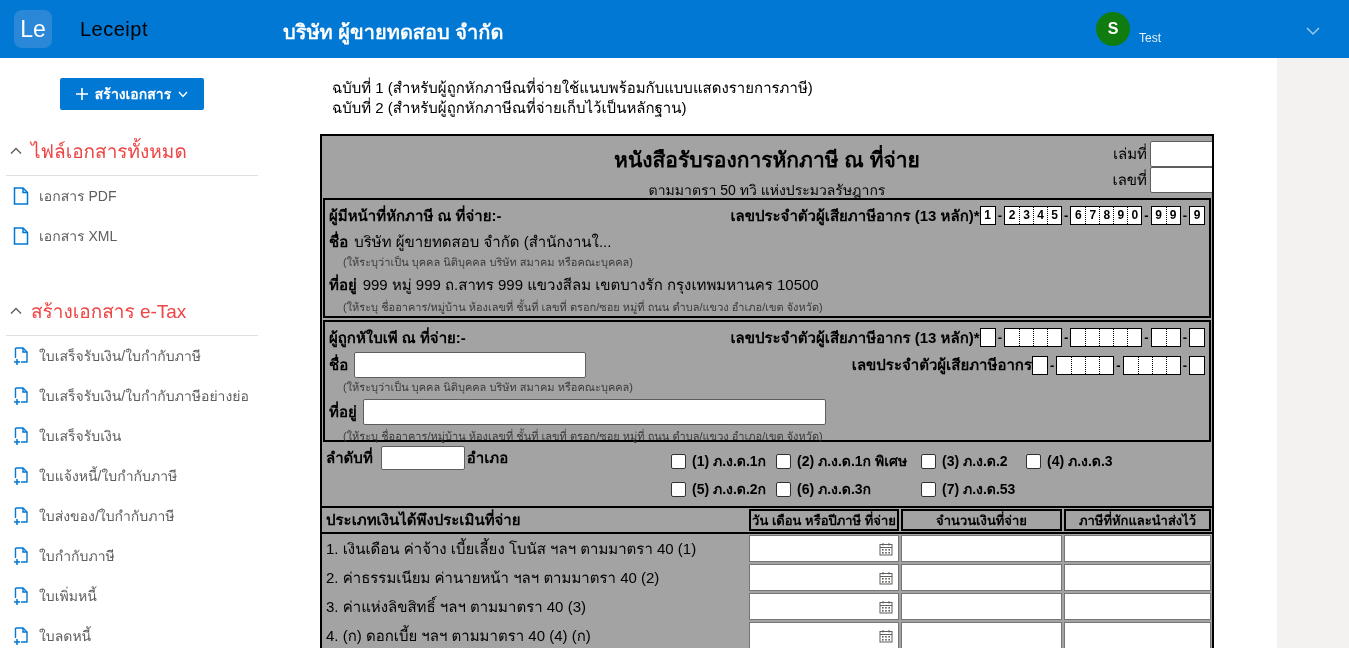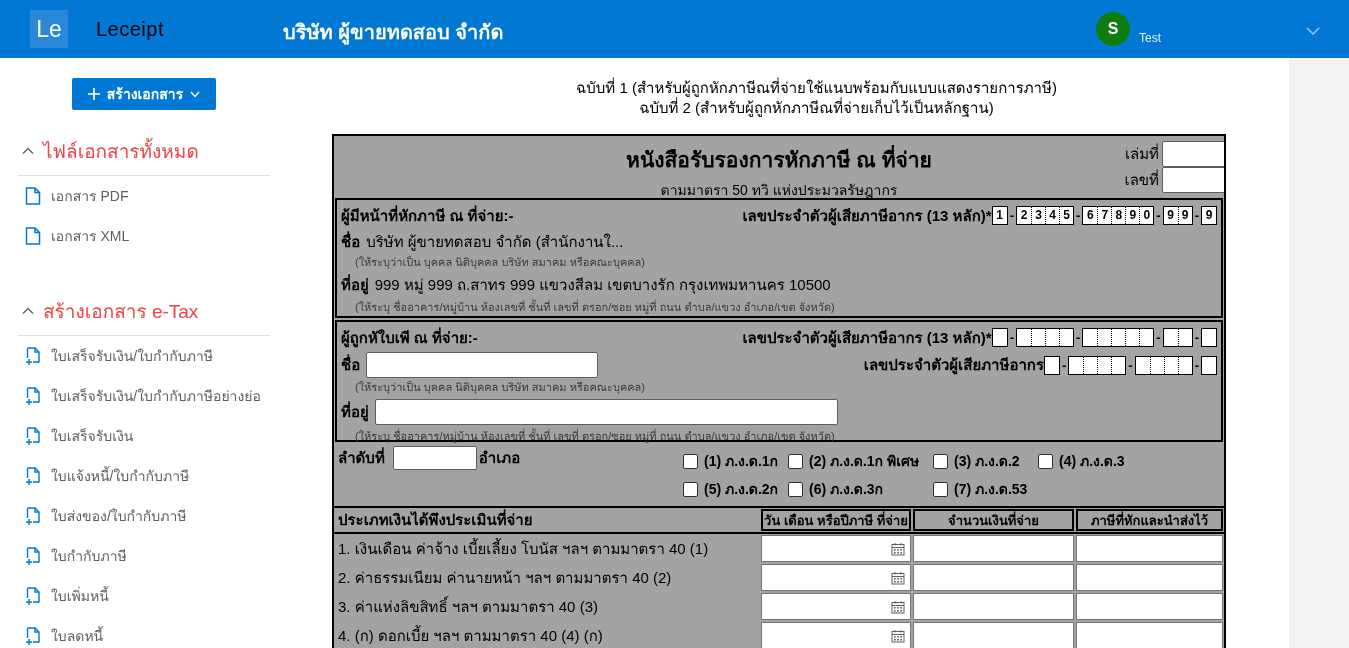--- a/index.html
+++ b/index.html
@@ -1,51 +1,51 @@
 <!DOCTYPE html>
 <html><head>
 <meta charset="utf-8">
 <style>
   * { box-sizing: border-box; margin: 0; padding: 0; }
   html,body { width:1349px; height:648px; overflow:hidden; background:#fff;
     font-family:"Liberation Sans", sans-serif; }
 
   
   .header { height:58px; background:#0078d4; position:relative; display:flex; align-items:center; }
-  .logo-tile { width:38px; height:38px; margin-left:30px; background:#2b88d8; border-radius:0;
+  .logo-tile { width:38px; height:38px; margin-left:14px; background:#2b88d8; border-radius:8px;
     color:#fff; font-size:23px; display:flex; align-items:center; justify-content:center; }
   .app-name { color:#000000; font-size:20px; margin-left:28px; font-weight:400; letter-spacing:.5px; }
   .company-name { position:absolute; left:283px; top:16px; color:#fff; font-size:20px; font-weight:bold; }
   .avatar { position:absolute; left:1096px; top:12px; width:34px; height:34px; border-radius:50%;
     background:#107c10; color:#fff; font-size:16px; font-weight:600;
     display:flex; align-items:center; justify-content:center; cursor:pointer; }
   .user-name { position:absolute; left:1139px; top:31px; color:#e4effa; font-size:12px; }
   .header-chevron { position:absolute; left:1306px; top:22px; }
 
   
-  .app-body { display:flex; height:590px;padding-left:12px; }
+  .app-body { display:flex; height:590px; }
   .sidebar { width:270px; flex-shrink:0; background:#fff; overflow:hidden; }
   .main { flex:1; background:#f3f2f1; }
   .page { width:1007px; height:590px; background:#fff; overflow:hidden; }
 
   
   .create-btn { margin:20px 0 0 60px; width:144px; height:32px; background:#0078d4; border:none;
     border-radius:2px; color:#fff; font-size:14px; font-weight:600; cursor:pointer;
     display:flex; align-items:center; justify-content:center; gap:7px;
     font-family:"Liberation Sans",sans-serif; }
   .sb-section-header { margin:26px 0 0 10px; display:flex; align-items:center; gap:9px;
     font-size:19px; color:#ef4444; cursor:pointer; }
   .sb-divider { height:1px; background:#e1dfdd; margin:9px 12px 0 6px; }
   .sb-item { height:40px; display:flex; align-items:center; gap:10px; padding-left:12px;
     font-size:14px; color:#605e5c; cursor:pointer; }
   .sb-icon { display:flex; width:17px; justify-content:center; }
   .sb-section:nth-child(2) .sb-section-header { margin-top:40px; }
 
   
-  .copy-notes { margin:20px 0 16px 62px; font-size:15px; line-height:20px; color:#000;text-align:center; }
+  .copy-notes { margin:20px 0 16px 62px; font-size:15px; line-height:20px; color:#000; }
 
   
   .form { margin:8px 0 0 50px; width:894px; height:520px; border:2px solid #000;
     position:relative; overflow:hidden; background:#a3a3a3; }
   .form-top { height:55px; position:relative; }
   .form-title { text-align:center; font-size:21px; font-weight:bold; margin-top:7px; }
   .form-subtitle { text-align:center; font-size:14px; margin-top:3px; }
   .bookno { position:absolute; top:-2px; right:-2px; }
   .bookno-row { display:flex; align-items:center; justify-content:flex-end; }
   .bookno-row label { font-size:15px; margin-right:3px; }

